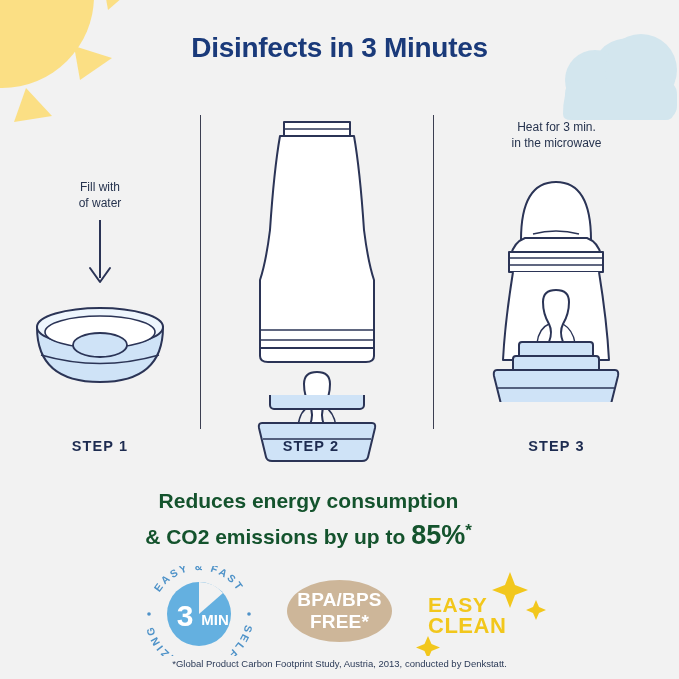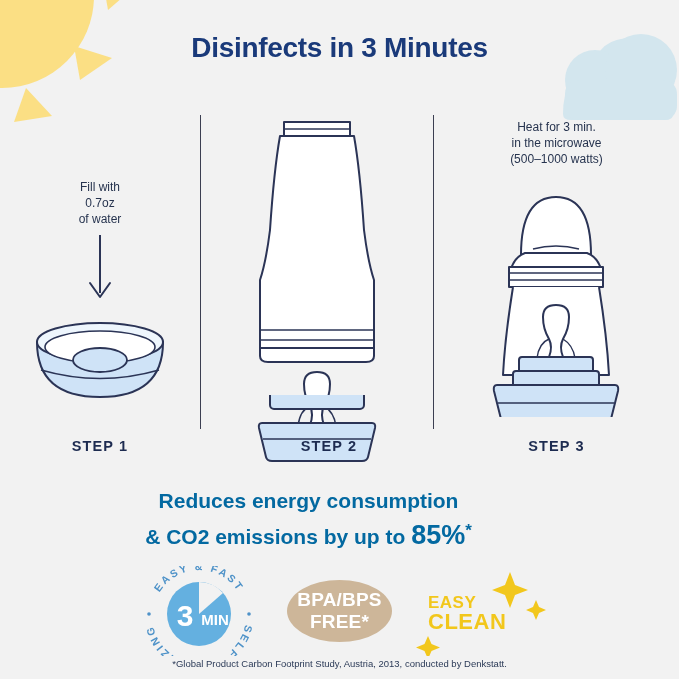--- a/index.html
+++ b/index.html
@@ -57,28 +57,28 @@
 
   .step-label {
     position: absolute; top: 438px;
     text-align: center;
     color: #1d2b50;
     font-size: 14.5px;
     font-weight: 700;
     letter-spacing: 1.1px;
   }
   .step-label.l1 { left: 0px;   width: 200px; }
-  .step-label.l2 { left: 213px; width: 232px; }
+  .step-label.l2 { left: 195px; width: 232px; }
   .step-label.l3 { left: 434px; width: 245px; }
 
   
   .claim {
     position: absolute; left: 0; top: 486px; width: 617px;
     text-align: center;
-    color: #0369a1;
+    color: #14532d;
     font-size: 21px;
     line-height: 1.42;
     font-weight: 600;
   }
   .claim .big {
     font-size: 27px;
     font-weight: 700;
   }
   .claim .star { font-size: 17px; vertical-align: super; }
 
@@ -103,21 +103,21 @@
     line-height: 1.18;
     letter-spacing: 0.2px;
   }
   .badge-easyclean { width: 132px; height: 90px; position: relative; }
   .ec-text {
     position: absolute; left: 14px; top: 28px;
     color: #f2c71c;
     font-weight: 700;
     line-height: 1.02;
   }
-  .ec-easy { font-size: 17px; letter-spacing: 0.5px; }
+  .ec-easy { font-size: 21px; letter-spacing: 0.5px; }
   .ec-clean { font-size: 22px; letter-spacing: 0.5px; }
 
   
   .footnote {
     position: absolute; left: 0; top: 658px; width: 679px;
     text-align: center;
     color: #2b3a57;
     font-size: 9.5px;
   }
 </style>
@@ -145,21 +145,20 @@
   </div>
 
   <div class="title">Disinfects in 3 Minutes</div>
 
   <div class="divider d1"></div>
   <div class="divider d2"></div>
 
   <div class="step s1">
     <div class="step-caption cap-s1">
       <div>Fill with</div>
-      <div>0.7oz</div>
       <div>of water</div>
     </div>
     <div class="art">
       <svg width="170" height="185" viewBox="0 0 170 185">
 
         <g stroke="#2b3456" stroke-width="2" fill="none">
           <line x1="85" y1="8" x2="85" y2="66"></line>
           <polyline points="75,56 85,70 95,56" stroke-linejoin="round" stroke-linecap="round"></polyline>
         </g>
 
@@ -208,21 +207,20 @@
           <line x1="41" y1="44" x2="149" y2="44" stroke-width="1.4"></line>
         </g>
       </svg>
     </div>
   </div>
 
   <div class="step s3">
     <div class="step-caption cap-s3">
       <div>Heat for 3 min.</div>
       <div>in the microwave</div>
-      <div>(500–1000 watts)</div>
     </div>
     <div class="art">
       <svg width="175" height="250" viewBox="0 0 175 250">
         <g stroke="#2b3456" fill="none" stroke-width="2" stroke-linejoin="round">
 
           <g>
             <path d="M52 88 Q52 30 87 30 Q122 30 122 88 Z" fill="#ffffff"></path>
             <path d="M64 82 Q87 76 110 82" stroke-width="1.4"></path>
             <path d="M40 118 Q40 92 56 86 L118 86 Q134 92 134 118 Z" fill="#ffffff"></path>
           </g>

